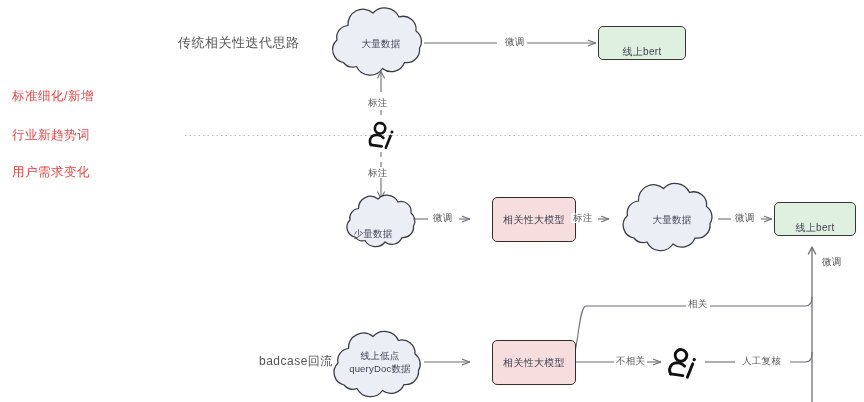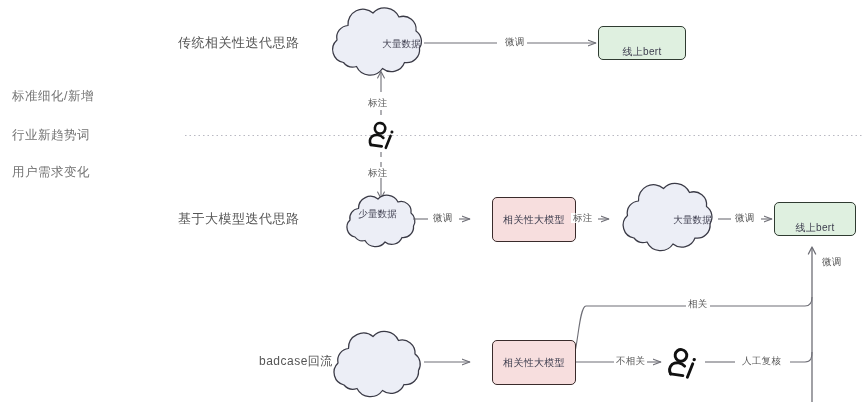--- a/index.html
+++ b/index.html
@@ -32,33 +32,33 @@
     white-space: nowrap;
     line-height: 1;
   }
   .row-title {
     font-size: 13px;
     color: #555555;
     letter-spacing: 0.5px;
   }
   .axis-label {
     font-size: 12.5px;
-    color: #737373;
+    color: #ef4444;
     letter-spacing: 0.5px;
   }
   .edge-label {
     font-size: 9.5px;
     color: #555555;
     letter-spacing: 0.3px;
     background: #ffffff;
     padding: 0 2px;
   }
   .cloud-text {
     position: absolute;
-    text-align: right;
+    text-align: center;
     font-size: 9.5px;
     color: #3d3d4e;
     line-height: 1.35;
     letter-spacing: 0.2px;
     pointer-events: none;
   }
   .node-box {
     position: absolute;
     box-sizing: border-box;
     border: 1.4px solid #2b2b33;
@@ -189,41 +189,44 @@
 
     <line x1="705" y1="362" x2="735" y2="362" stroke="#6e6e76" stroke-width="1.1"></line>
     <path d="M790,362 L805,362 C811,362 812,358 812,352" fill="none" stroke="#6e6e76" stroke-width="1.1" stroke-linejoin="round"></path>
   </svg>
 
   <div class="lbl axis-label" style="left:12px; top:90px;">标准细化/新增</div>
   <div class="lbl axis-label" style="left:12px; top:129px;">行业新趋势词</div>
   <div class="lbl axis-label" style="left:12px; top:166px;">用户需求变化</div>
 
   <div class="lbl row-title" style="left:178px; top:36px;">传统相关性迭代思路</div>
-  <div class="lbl row-title" style="left:178px; top:212px;">基于大模型迭代思路</div>
   <div class="lbl row-title" style="left:213px; top:355px; font-size:12px;padding-left:46px;">badcase回流</div>
 
   <div class="cloud-text" style="left:341px; top:38px; width:80px;">大量数据</div>
 
   <div class="node-box box-green" style="left:598px; top:26px; width:88px; height:34px;">
     <span>线上bert</span>
   </div>
 
-  <div class="cloud-text" style="left:349px; top:208px; width:48px;">少量数据</div>
+  <div class="cloud-text" style="left:349px; top:228px; width:48px;">少量数据</div>
 
   <div class="node-box box-pink" style="left:472px; top:197px; width:84px; height:45px;">
     <span>相关性大模型</span>
   </div>
 
   <div class="cloud-text" style="left:632px; top:214px; width:80px;">大量数据</div>
 
   <div class="node-box box-green" style="left:774px; top:202px; width:82px; height:34px;">
     <span>线上bert</span>
   </div>
 
+  <div class="cloud-text" style="left:336px; top:350px; width:88px;">
+    <div>线上低点</div>
+    <div>queryDoc数据</div>
+  </div>
 
   <div class="node-box box-pink" style="left:472px; top:340px; width:84px; height:45px;">
     <span>相关性大模型</span>
   </div>
 
   <div class="lbl edge-label" style="left:503px; top:37px;">微调</div>
 
   <div class="lbl edge-label" style="left:366px; top:98px;">标注</div>
 
   <div class="lbl edge-label" style="left:366px; top:168px;">标注</div>

